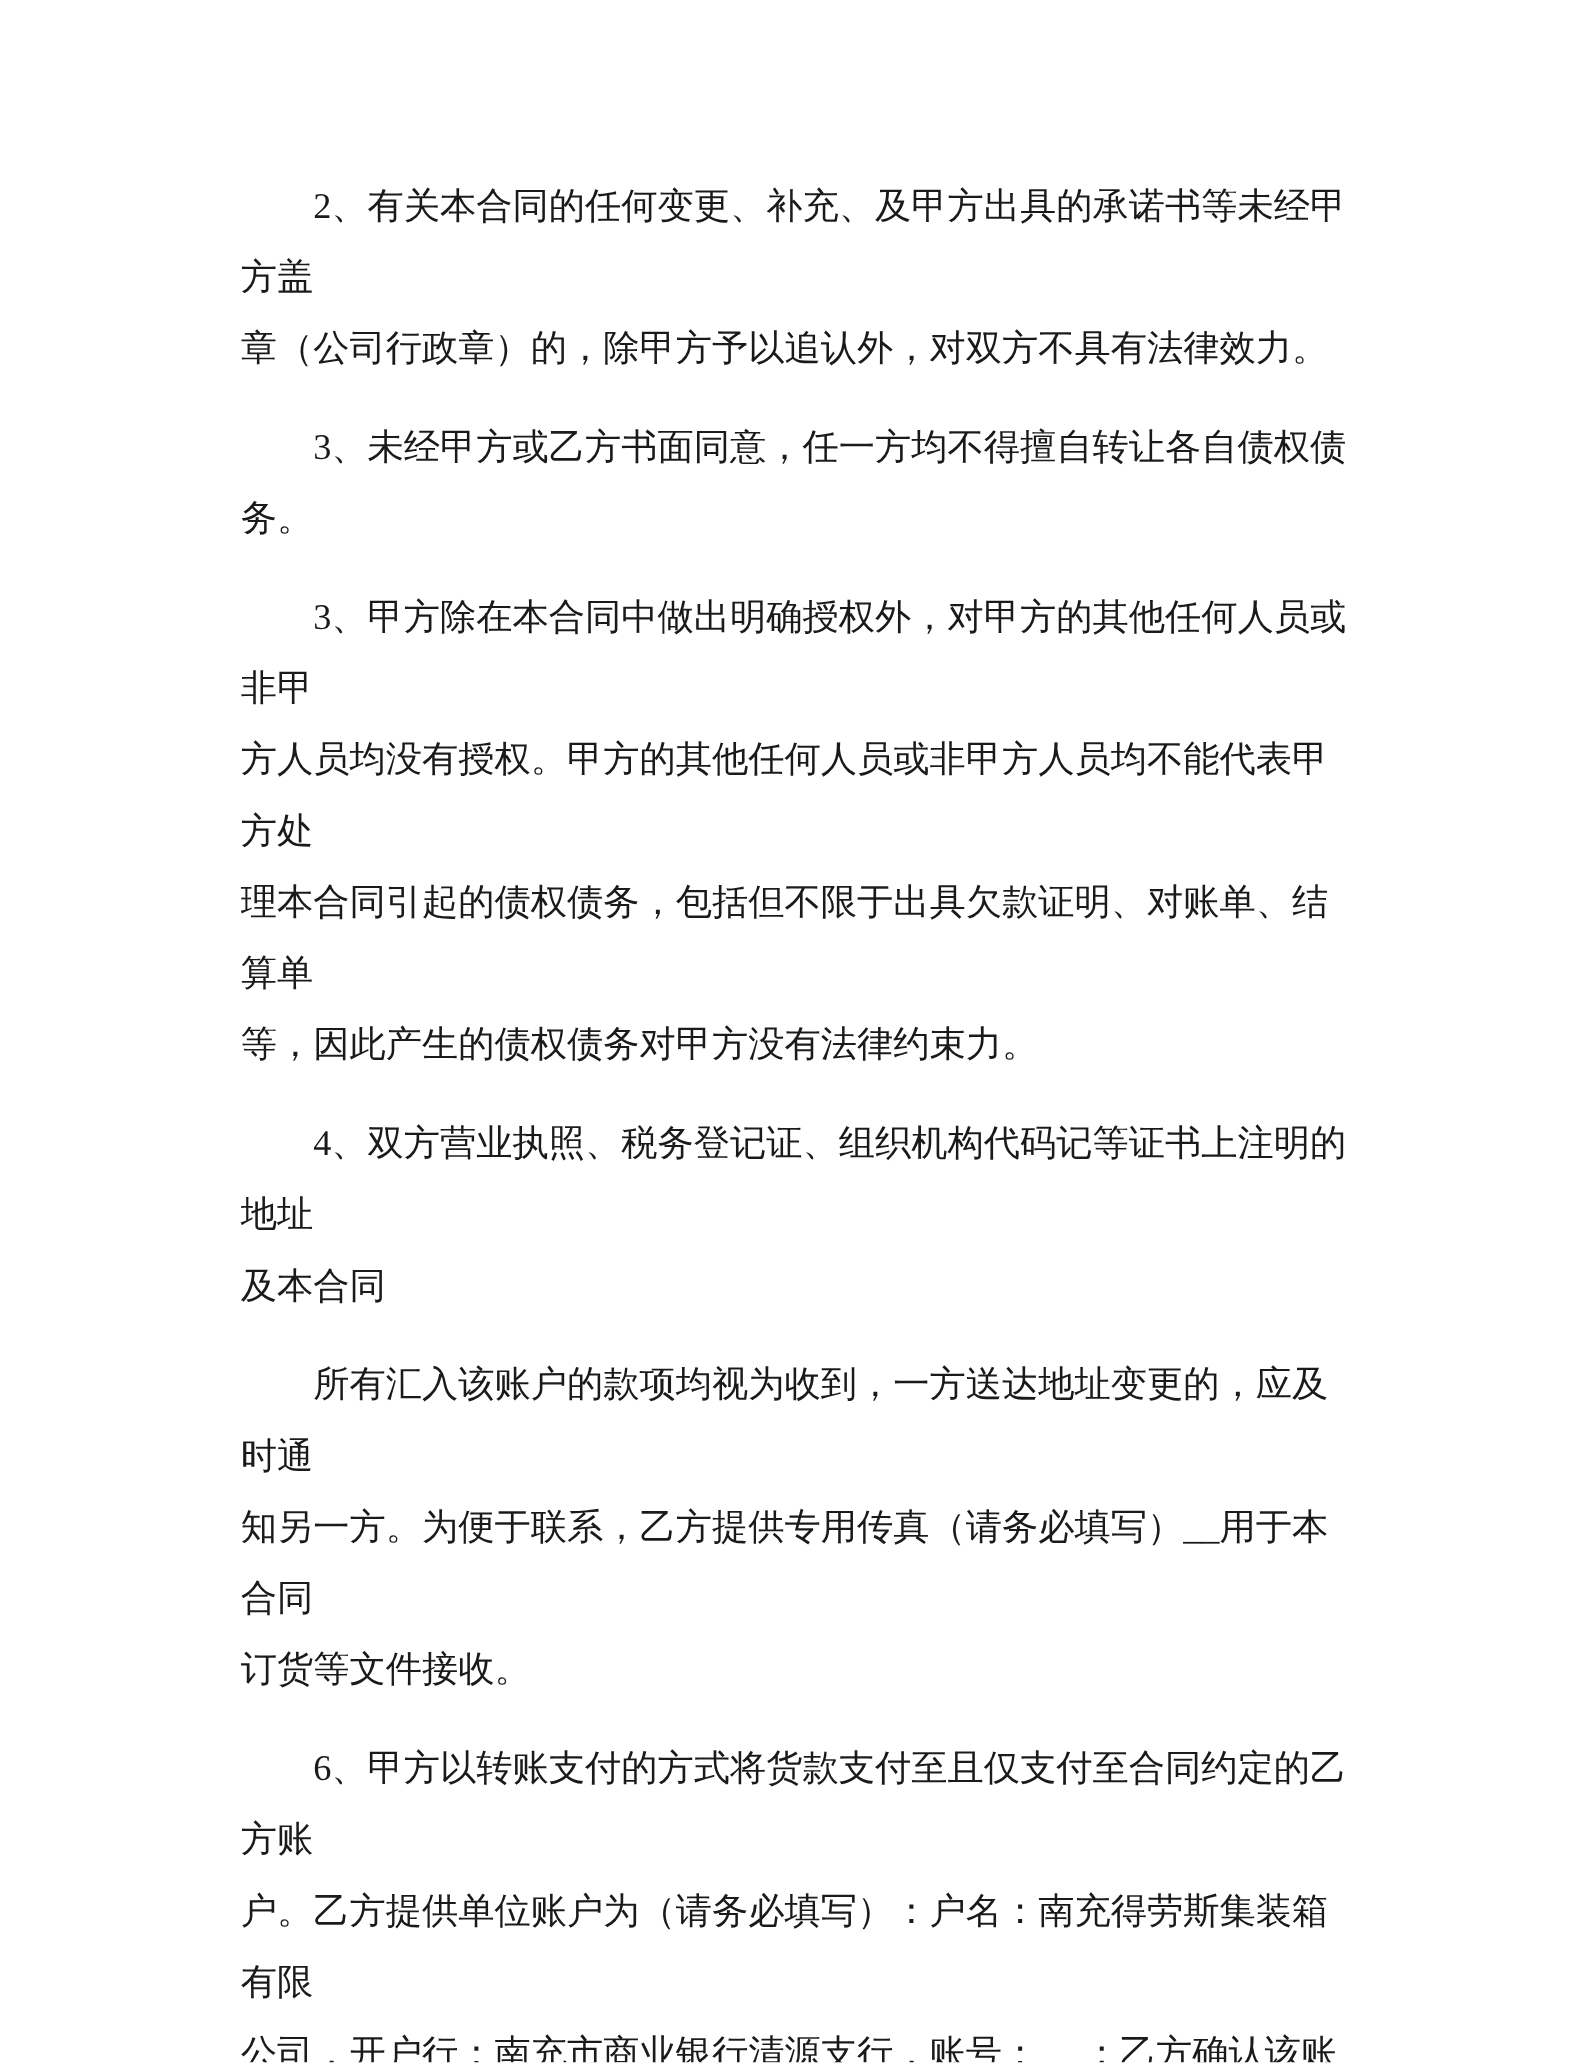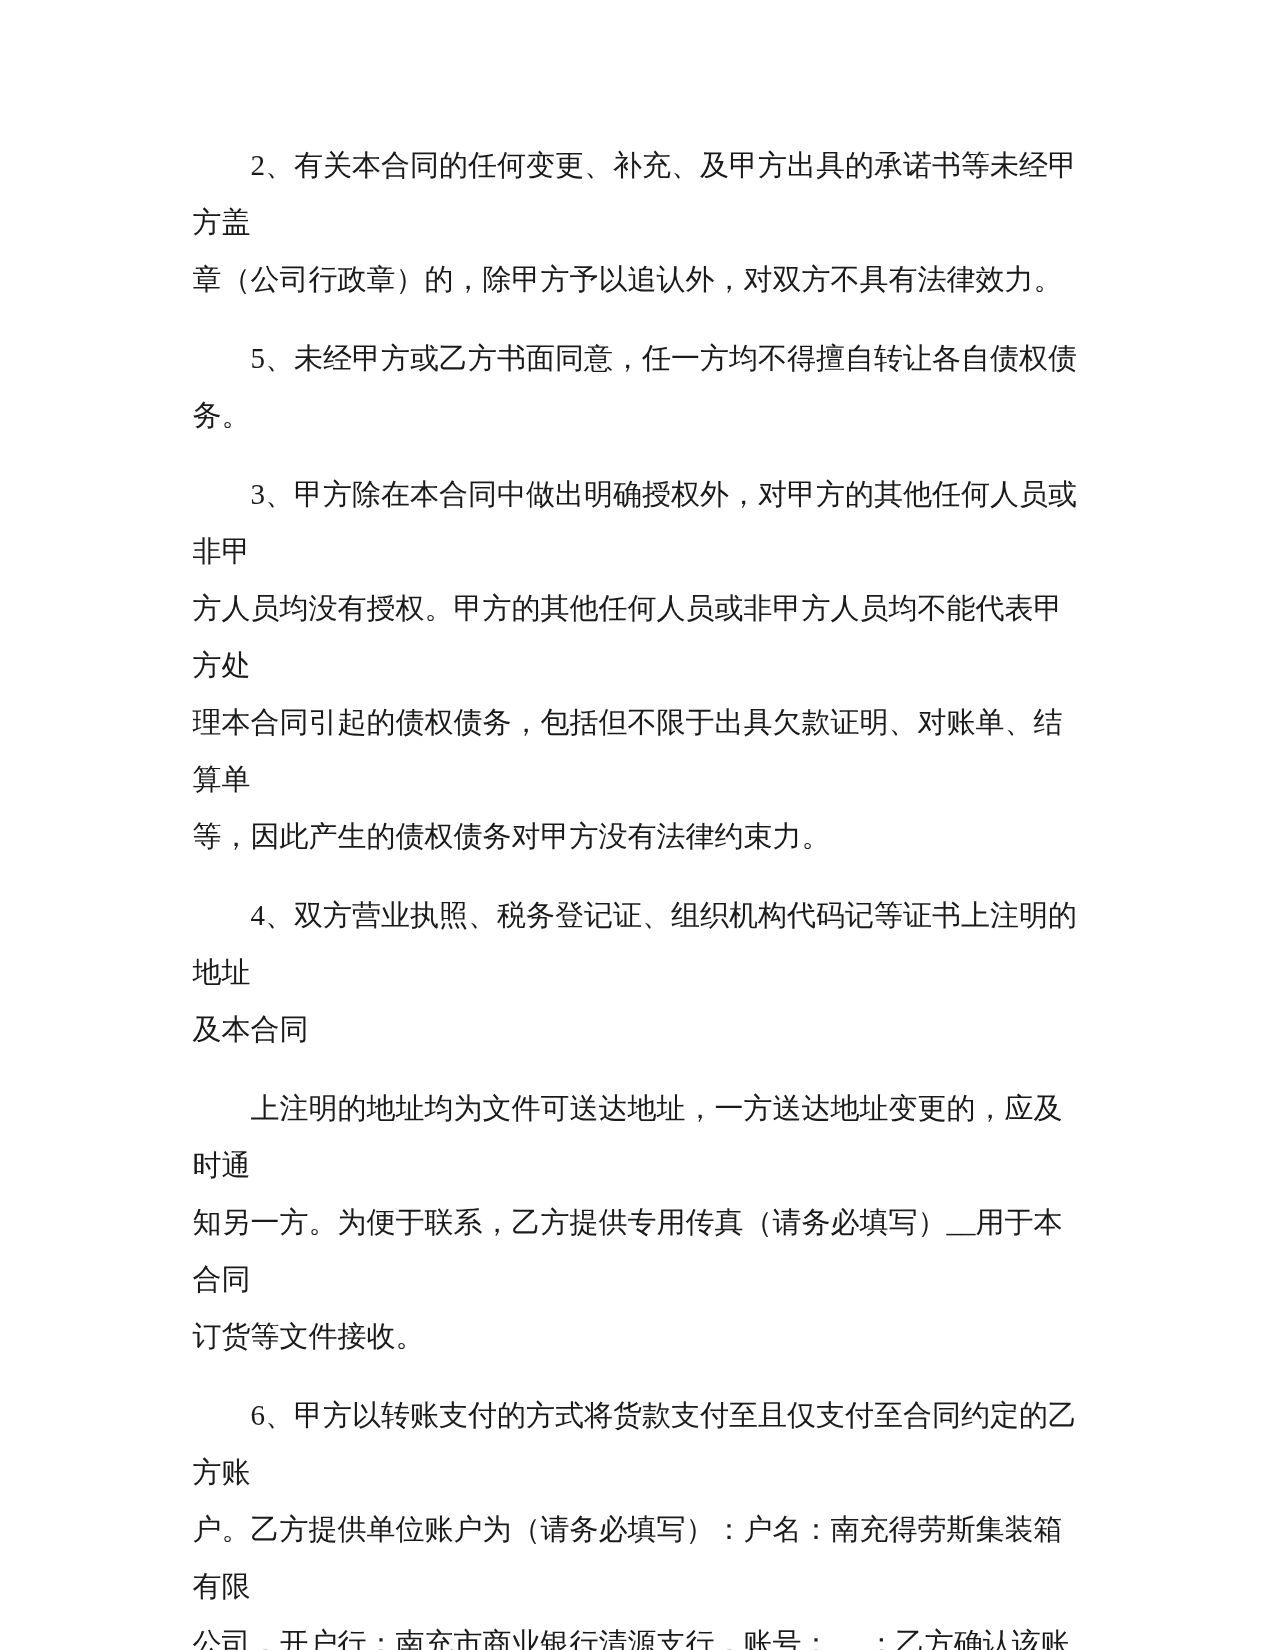--- a/index.html
+++ b/index.html
@@ -28,28 +28,28 @@
     letter-spacing: 0;
     text-align: left;
   }
 </style>
 </head>
 <body>
 
 <div class="page">
   <div class="para">2、有关本合同的任何变更、补充、及甲方出具的承诺书等未经甲方盖
 章（公司行政章）的，除甲方予以追认外，对双方不具有法律效力。</div>
-  <div class="para">5、未经甲方或乙方书面同意，任一方均不得擅自转让各自债权债务。</div>
+  <div class="para">3、未经甲方或乙方书面同意，任一方均不得擅自转让各自债权债务。</div>
   <div class="para">3、甲方除在本合同中做出明确授权外，对甲方的其他任何人员或非甲
 方人员均没有授权。甲方的其他任何人员或非甲方人员均不能代表甲方处
 理本合同引起的债权债务，包括但不限于出具欠款证明、对账单、结算单
 等，因此产生的债权债务对甲方没有法律约束力。</div>
   <div class="para">4、双方营业执照、税务登记证、组织机构代码记等证书上注明的地址
 及本合同</div>
-  <div class="para">上注明的地址均为文件可送达地址，一方送达地址变更的，应及时通
+  <div class="para">所有汇入该账户的款项均视为收到，一方送达地址变更的，应及时通
 知另一方。为便于联系，乙方提供专用传真（请务必填写）__用于本合同
 订货等文件接收。</div>
   <div class="para">6、甲方以转账支付的方式将货款支付至且仅支付至合同约定的乙方账
 户。乙方提供单位账户为（请务必填写）：户名：南充得劳斯集装箱有限
 公司，开户行：南充市商业银行清源支行，账号： __；乙方确认该账户准
 确无误，所有汇入该账户的款项均视为收到。如因乙方原因造成甲方的款
 项无法汇入该账户或汇款损失的，由乙方负责处理并承担给甲方造成的损
 失。乙方若要求甲方将货款支付至以上账户以外的其他账户或单位的，甲
 方有权拒绝。</div>
   <div class="para">8、合同签订地点：</div>

